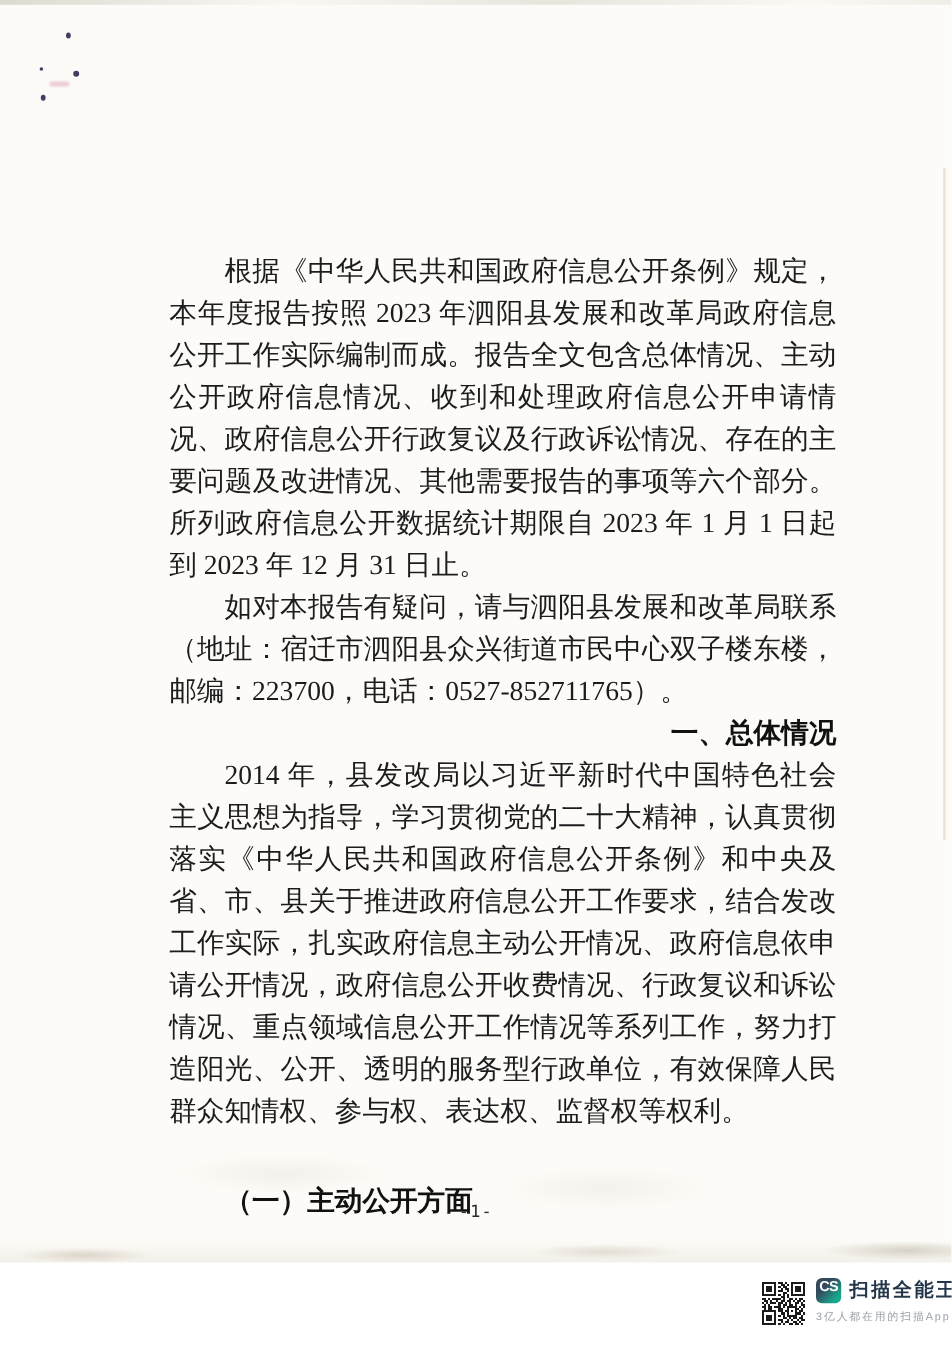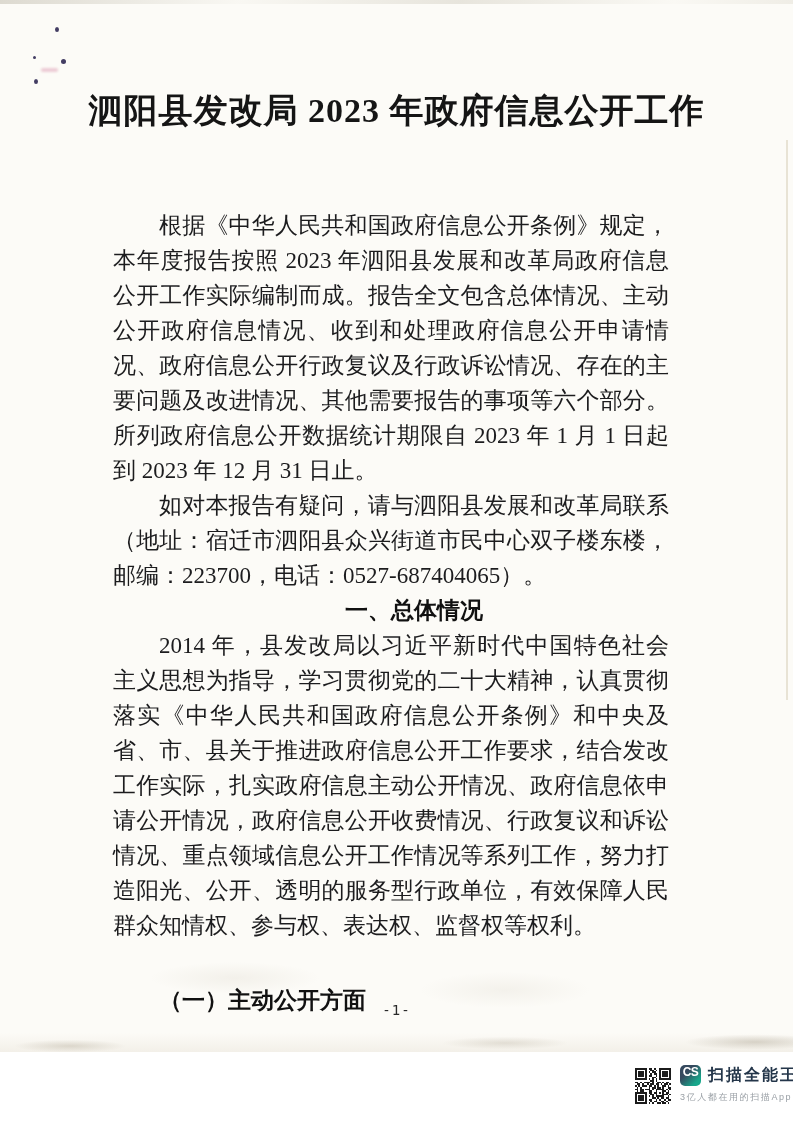--- a/index.html
+++ b/index.html
@@ -45,30 +45,30 @@
   }
 
   .doc-title{
     position:absolute;top:88px;left:40px;width:713px;margin:0;
     text-align:center;font-size:34px;line-height:46px;font-weight:bold;
     color:#151515;letter-spacing:1px;
   }
   .doc-title span{display:block;}
 
   .content{
-    position:absolute;top:208px;left:113px;width:556px;
+    position:absolute;top:208px;left:141px;width:556px;
     color:#1c1c1e;font-size:23px;line-height:35px;
   }
   .content p, .content h2, .content h3{
     margin:0;text-align:justify;text-indent:2em;font-size:23px;line-height:35px;
     font-weight:normal;
   }
   .content h2{
     font-family:"Liberation Sans", sans-serif;font-weight:bold;color:#111;
-    text-align:center;
+    text-align:right;
   }
   .content h3{
     font-weight:bold;color:#111;text-align:left;margin-top:40px;
   }
 
   .page-number{
     position:absolute;top:1002px;left:0;width:793px;text-align:center;
     font-family:"DejaVu Sans Mono", monospace;font-size:14px;color:#2a2a2a;
     letter-spacing:1px;
   }
@@ -105,26 +105,25 @@
   <div class="paper-bottom"></div>
   <div class="smudge s1"></div>
   <div class="smudge s2"></div>
   <div class="dot d1"></div>
   <div class="dot d2"></div>
   <div class="dot d3"></div>
   <div class="dot d4"></div>
   <div class="pink-mark"></div>
 
   <h1 class="doc-title">
-    <span>泗阳县发改局 2023 年政府信息公开工作</span>
   </h1>
 
   <div class="content">
     <p>根据《中华人民共和国政府信息公开条例》规定，本年度报告按照 2023 年泗阳县发展和改革局政府信息公开工作实际编制而成。报告全文包含总体情况、主动公开政府信息情况、收到和处理政府信息公开申请情况、政府信息公开行政复议及行政诉讼情况、存在的主要问题及改进情况、其他需要报告的事项等六个部分。所列政府信息公开数据统计期限自 2023 年 1 月 1 日起到 2023 年 12 月 31 日止。</p>
-    <p>如对本报告有疑问，请与泗阳县发展和改革局联系（地址：宿迁市泗阳县众兴街道市民中心双子楼东楼，邮编：223700，电话：0527-687404065）。</p>
+    <p>如对本报告有疑问，请与泗阳县发展和改革局联系（地址：宿迁市泗阳县众兴街道市民中心双子楼东楼，邮编：223700，电话：0527-852711765）。</p>
     <h2>一、总体情况</h2>
     <p>2014 年，县发改局以习近平新时代中国特色社会主义思想为指导，学习贯彻党的二十大精神，认真贯彻落实《中华人民共和国政府信息公开条例》和中央及省、市、县关于推进政府信息公开工作要求，结合发改工作实际，扎实政府信息主动公开情况、政府信息依申请公开情况，政府信息公开收费情况、行政复议和诉讼情况、重点领域信息公开工作情况等系列工作，努力打造阳光、公开、透明的服务型行政单位，有效保障人民群众知情权、参与权、表达权、监督权等权利。</p>
     <h3>（一）主动公开方面</h3>
   </div>
 
   <div class="page-number">-1-</div>
 </div>
 
 <div class="watermark">
   <svg id="qr" class="qr" viewBox="0 0 21 21" shape-rendering="crispEdges">

